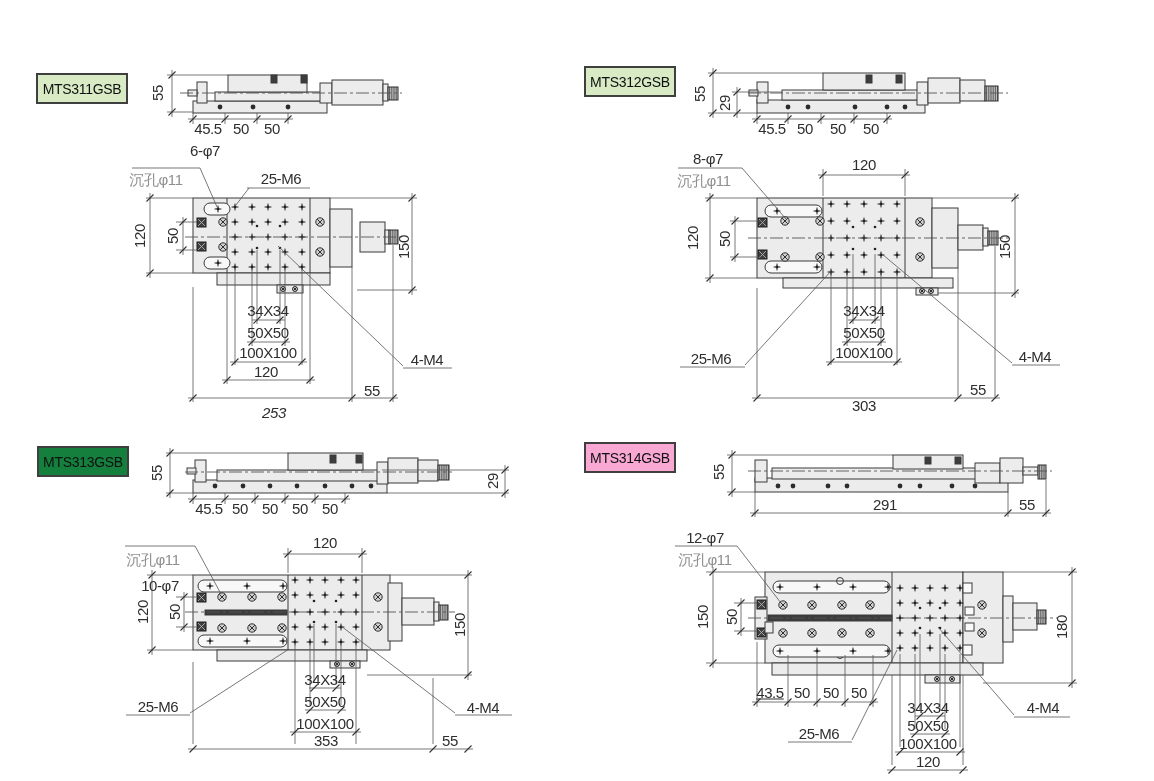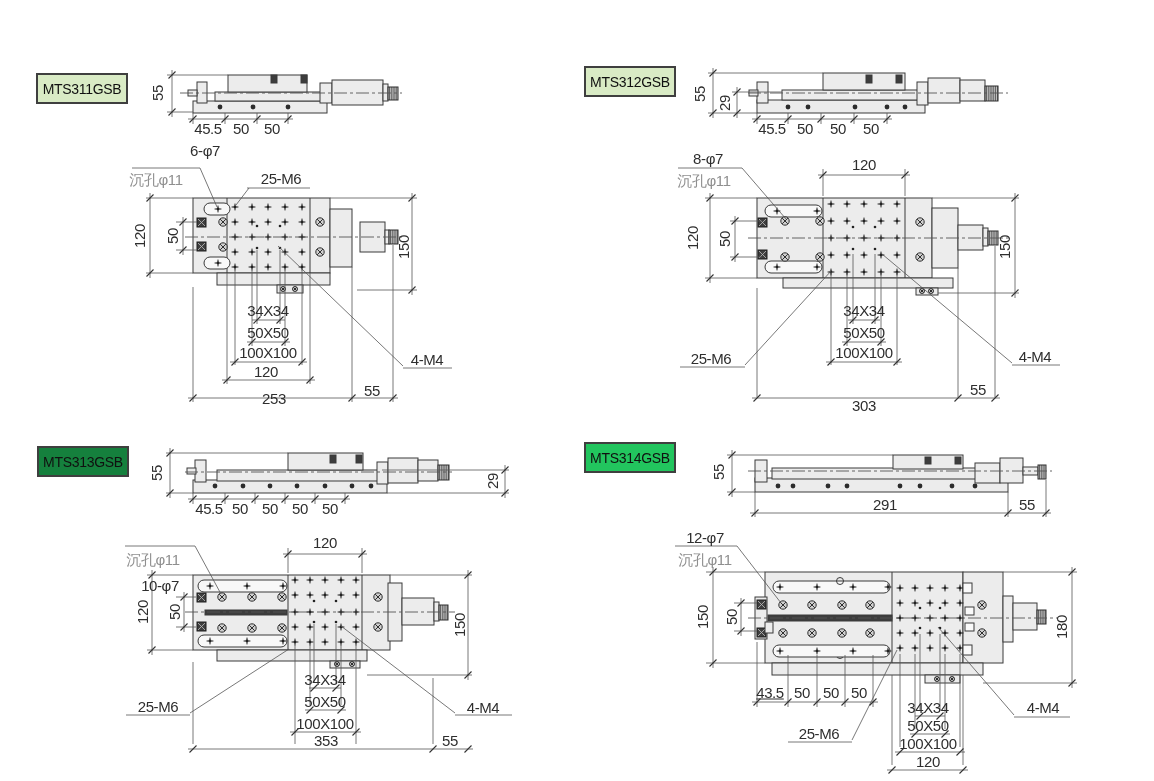--- a/index.html
+++ b/index.html
@@ -970,21 +970,21 @@
       <div class="lbl gray" style="left: 156px; top: 179px;">沉孔φ11</div>
       <div class="lbl" style="left: 281px; top: 178px;">25-M6</div>
       <div class="lbl" style="left: 427px; top: 359px;">4-M4</div>
       <div class="lbl rot" style="left: 139px; top: 236px;">120</div>
       <div class="lbl rot" style="left: 172px; top: 236px;">50</div>
       <div class="lbl rot" style="left: 403px; top: 247px;">150</div>
       <div class="lbl" style="left: 268px; top: 310px;">34X34</div>
       <div class="lbl" style="left: 268px; top: 332px;">50X50</div>
       <div class="lbl" style="left: 268px; top: 352px;">100X100</div>
       <div class="lbl" style="left: 266px; top: 371px;">120</div>
-      <div class="lbl" style="left: 274px; top: 398px;">253</div>
+      <div class="lbl" style="left: 274px; top: 412px; font-style: italic;">253</div>
       <div class="lbl" style="left: 372px; top: 390px;">55</div>
       <div class="lbl rot" style="left: 699px; top: 94px;">55</div>
       <div class="lbl rot" style="left: 724px; top: 103px;">29</div>
       <div class="lbl" style="left: 772px; top: 128px;">45.5</div>
       <div class="lbl" style="left: 805px; top: 128px;">50</div>
       <div class="lbl" style="left: 838px; top: 128px;">50</div>
       <div class="lbl" style="left: 871px; top: 128px;">50</div>
       <div class="lbl" style="left: 708px; top: 158px;">8-φ7</div>
       <div class="lbl gray" style="left: 704px; top: 180px;">沉孔φ11</div>
       <div class="lbl" style="left: 864px; top: 164px;">120</div>
@@ -1034,14 +1034,14 @@
       <div class="lbl" style="left: 928px; top: 725px;">50X50</div>
       <div class="lbl" style="left: 928px; top: 743px;">100X100</div>
       <div class="lbl" style="left: 928px; top: 761px;">120</div>
       <div class="lbl" style="left: 819px; top: 733px;">25-M6</div>
       <div class="lbl" style="left: 1043px; top: 707px;">4-M4</div>
     </div>
 
   <div class="plabel" style="left: 36px; top: 73px; background: rgb(217, 235, 197); border-color: rgb(63, 63, 63);">MTS311GSB</div>
   <div class="plabel" style="left: 584px; top: 66px; background: rgb(217, 235, 197); border-color: rgb(63, 63, 63);">MTS312GSB</div>
   <div class="plabel" style="left: 37px; top: 446px; background: #15803d; border-color: rgb(63, 63, 63);">MTS313GSB</div>
-  <div class="plabel" style="left: 584px; top: 442px; background: #22c55e; border-color: rgb(63, 63, 63);">MTS314GSB</div>
+  <div class="plabel" style="left: 584px; top: 442px; background: #f9a8d4; border-color: rgb(63, 63, 63);">MTS314GSB</div>
 </div>
 
 </body></html>

